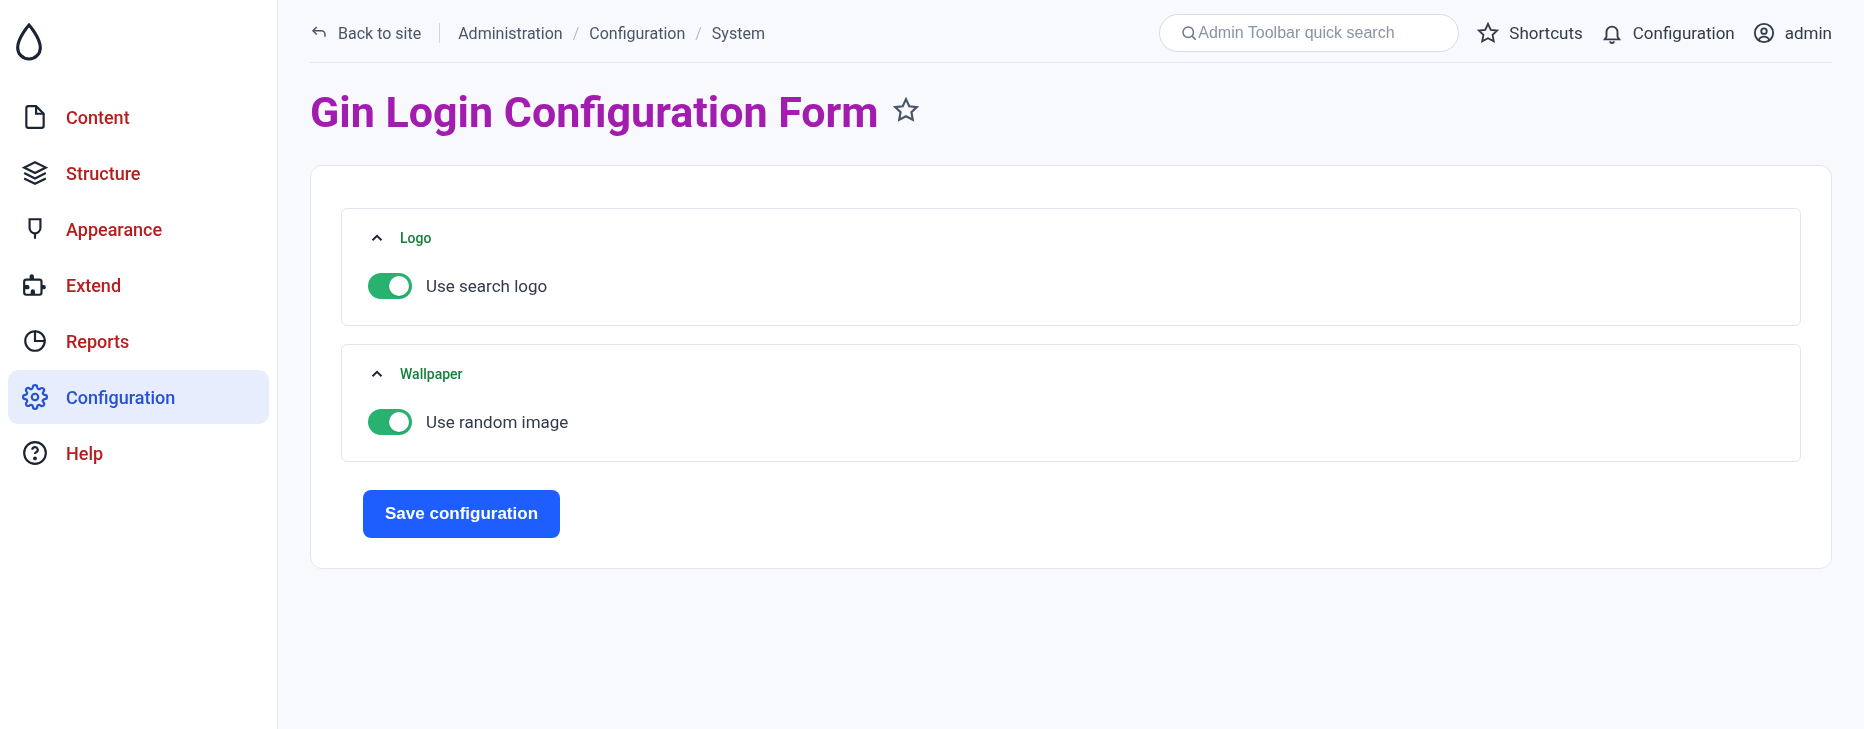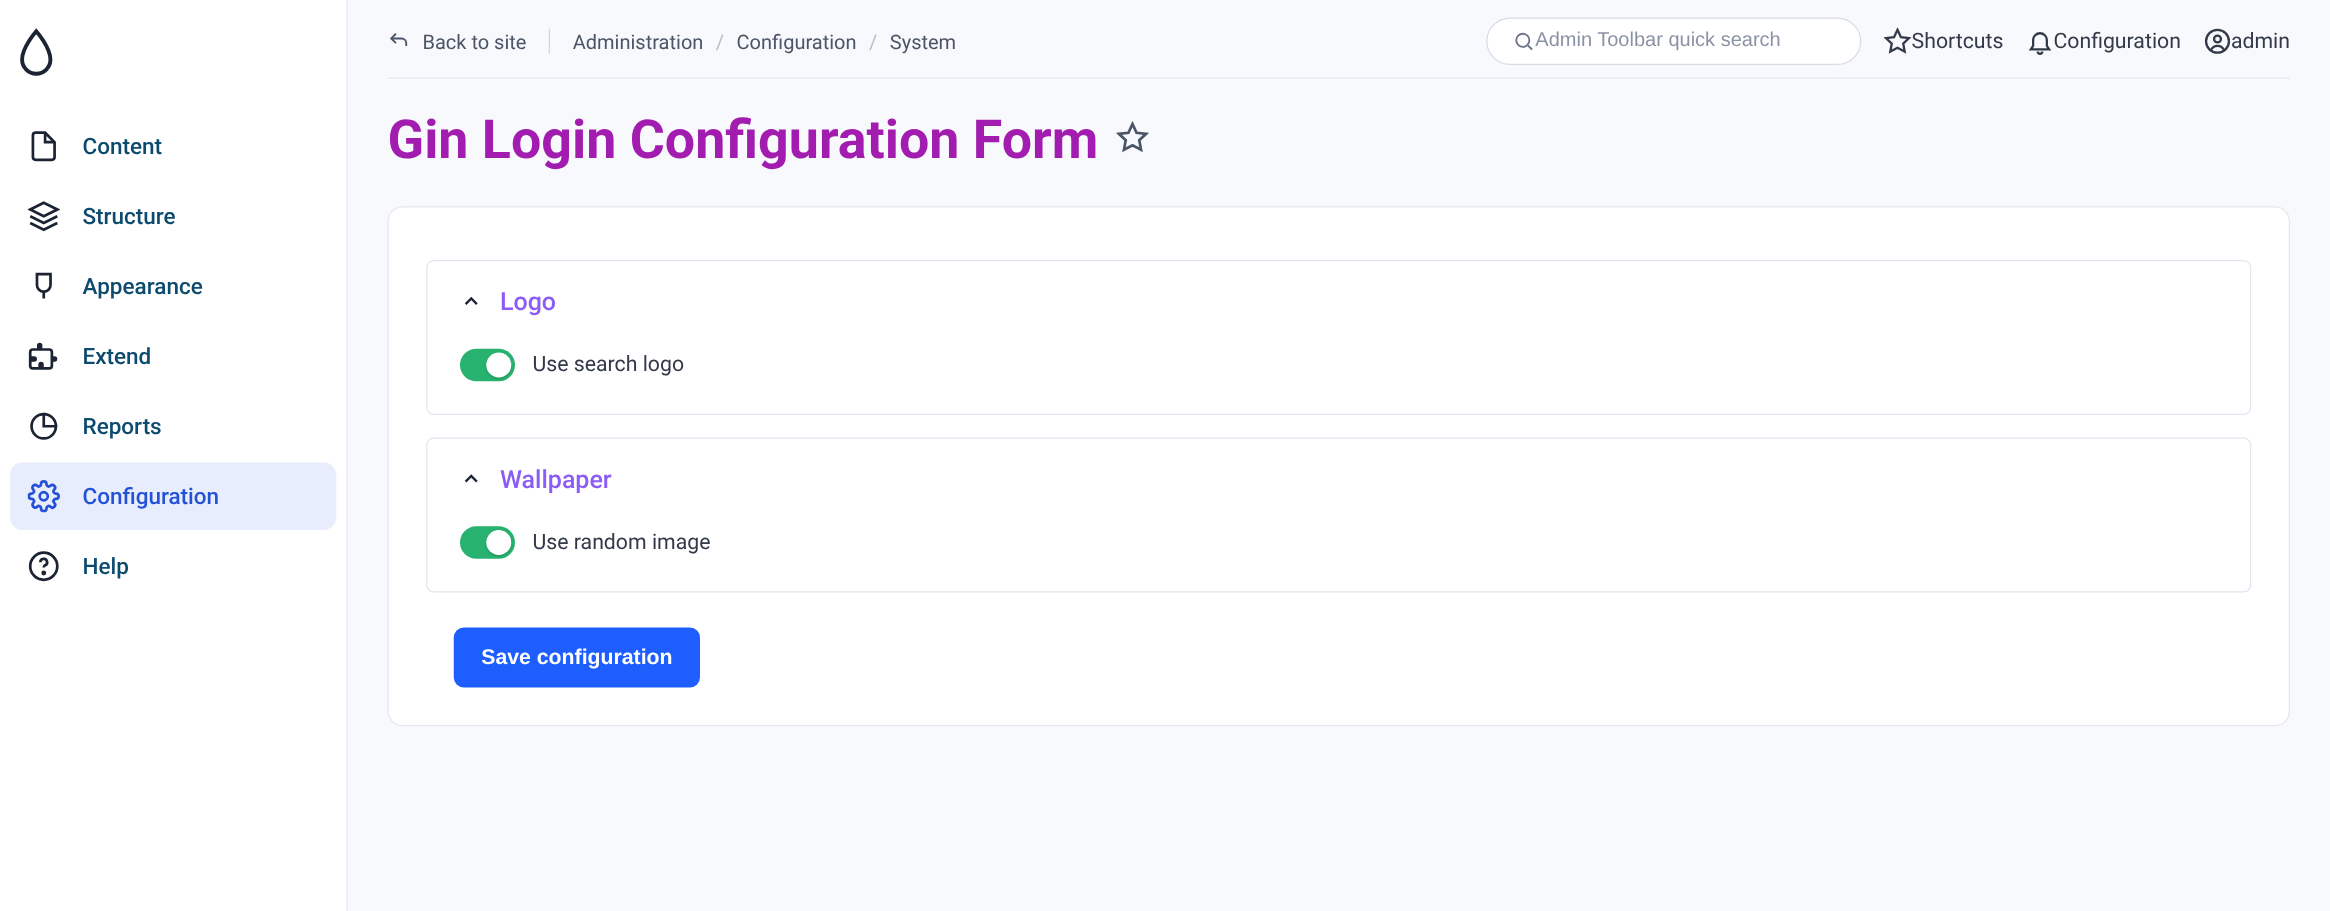--- a/index.html
+++ b/index.html
@@ -29,21 +29,21 @@
 .nav { display: flex; flex-direction: column; gap: 2px; padding: 0 8px; }
 .nav-item {
   display: flex;
   align-items: center;
   gap: 18px;
   padding: 14px 14px;
   border-radius: 10px;
   cursor: pointer;
   font-size: 18px;
   font-weight: 500;
-  color: #0c4a6e;
+  color: #b91c1c;
 }
 .nav-item.active {
   background: #e7edfd;
   color: #2452d6;
 }
 .nav-item.active .nav-icon { color: #2452d6; }
 .nav-icon { width: 26px; height: 26px; color: #1c2433; flex-shrink: 0; }
 .nav-label { }
 
 
@@ -88,20 +88,21 @@
   outline: none;
   font-size: 16px;
   color: #4b5568;
   flex: 1;
   background: transparent;
 }
 .search-input::placeholder { color: #8a93a5; }
 .top-action {
   display: flex;
   align-items: center;
+  gap: 10px;
   font-size: 17px;
   color: #333a4a;
   cursor: pointer;
 }
 .top-action svg { width: 22px; height: 22px; color: #333a4a; }
 
 .divider-line {
   height: 1px;
   background: #e5e7ee;
   margin: 0 32px;
@@ -136,23 +137,23 @@
 }
 .fieldset-header {
   display: flex;
   align-items: center;
   gap: 14px;
   cursor: pointer;
   margin-bottom: 26px;
 }
 .fieldset-header svg { width: 18px; height: 18px; }
 .fieldset-title {
-  font-size: 20px;
+  font-size: 14px;
   font-weight: 550;
-  color: #8b5cf6;
+  color: #15803d;
 }
 .toggle-row {
   display: flex;
   align-items: center;
   gap: 14px;
 }
 .toggle {
   width: 44px;
   height: 26px;
   border-radius: 999px;

